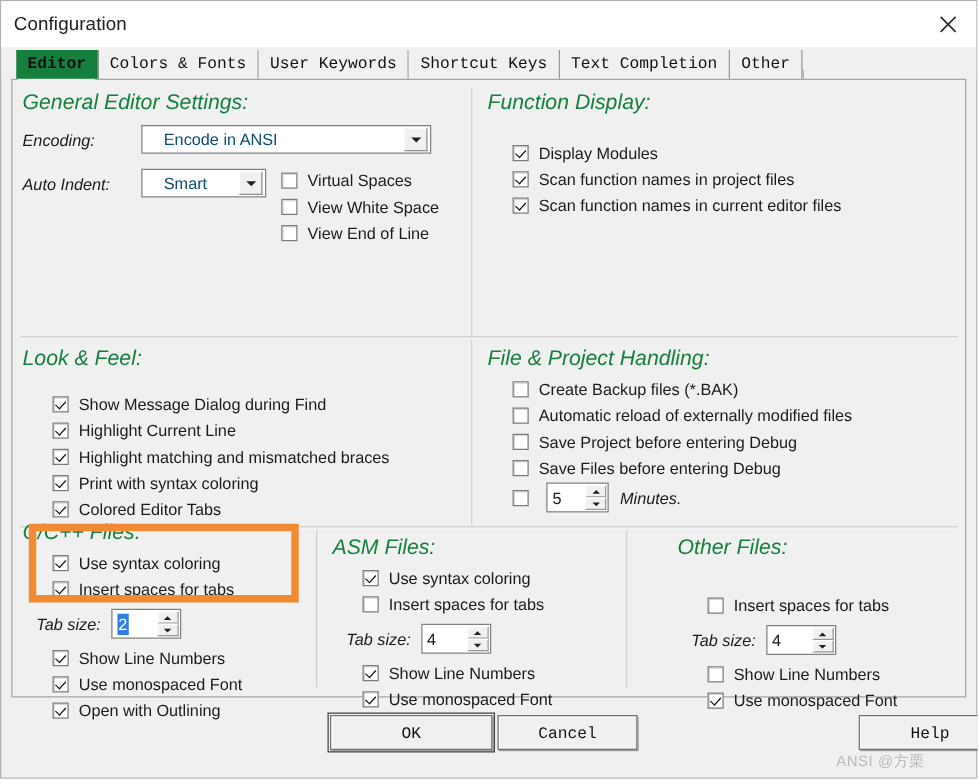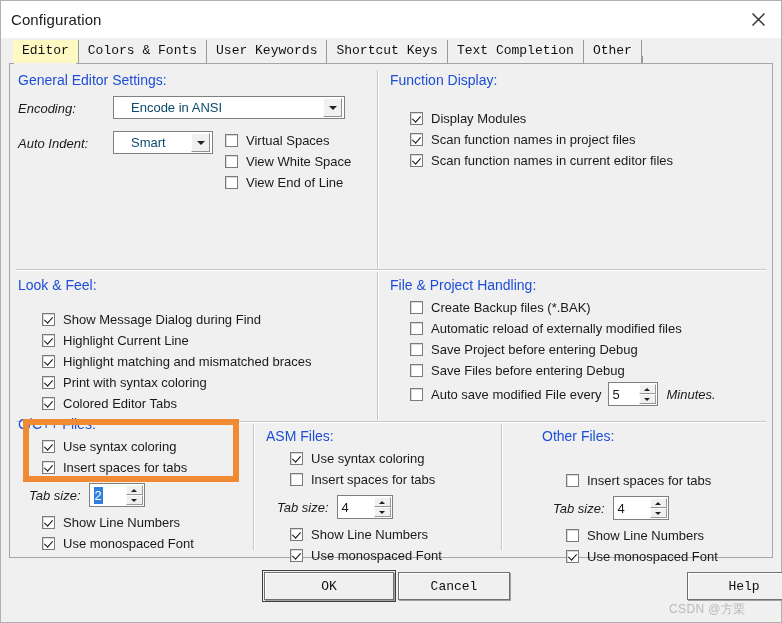--- a/index.html
+++ b/index.html
@@ -62,25 +62,25 @@
     font-size: 13px;
     padding: 3px 9px 4px 9px;
     background: #f0f0f0;
     border-right: 1px solid #9a9a9a;
     color: #101010;
     cursor: pointer;
     line-height: 1.25;
     white-space: nowrap;
   }
   .tab.selected {
-    background: #fef9c3;
+    background: #15803d;
     border-right: 1px solid #9a9a9a;
     position: relative;
     z-index: 3;
-    font-weight: normal;
+    font-weight: bold;
   }
   .tab.spacer {
     border-right: 1px solid #9a9a9a;
     padding: 3px 0 4px 0;
     width: 0;
   }
 
   
   .tabpage {
     position: relative;
@@ -94,22 +94,23 @@
   }
   
   .tab-notch {
     position: absolute;
     top: -1px; left: 4px;
     width: 62px; height: 2px;
     background: #f0f0f0;
   }
 
   .group-title {
-    font-size: 14px;
-    color: #1d4ed8;
+    font-size: 17px;
+    color: #15803d;
+    font-style: italic;
   }
 
   
   .hsep {
     position: absolute;
     left: 6px; right: 6px;
     height: 1px;
     background: #c8c8c8;
     border-bottom: 1px solid #ffffff;
   }
@@ -404,21 +405,20 @@
         <div class="cbrow">
           <span class="cb"></span>
           <span class="cblabel">Save Project before entering Debug</span>
         </div>
         <div class="cbrow">
           <span class="cb"></span>
           <span class="cblabel">Save Files before entering Debug</span>
         </div>
         <div class="cbrow" style="height:26px;">
           <span class="cb"></span>
-          <span class="cblabel">Auto save modified File every</span>
           <span class="spin" style="width:50px; margin-left:6px;">
             <span class="num">5</span>
             <span class="btns">
               <span style="display:flex;align-items:center;justify-content:center;flex:1;background:#f0f0f0;border:1px solid #989898;border-top-color:#fdfdfd;border-left-color:#fdfdfd;box-sizing:border-box;">
                   <i class="arrow-up-sm"></i>
                 </span>
               <span style="display:flex;align-items:center;justify-content:center;flex:1;background:#f0f0f0;border:1px solid #989898;border-top-color:#fdfdfd;border-left-color:#fdfdfd;box-sizing:border-box;">
                   <i class="arrow-dn-sm"></i>
                 </span>
             </span>
@@ -456,20 +456,24 @@
           </span>
         </div>
         <div class="cbrow">
           <span class="cb checked"></span>
           <span class="cblabel">Show Line Numbers</span>
         </div>
         <div class="cbrow">
           <span class="cb checked"></span>
           <span class="cblabel">Use monospaced Font</span>
         </div>
+        <div class="cbrow">
+          <span class="cb checked"></span>
+          <span class="cblabel">Open with Outlining</span>
+        </div>
       </div>
     </div>
 
     <div class="sec" style="left:256px; top:364px; width:230px;">
       <div class="group-title">ASM Files:</div>
       <div style="margin-top:4px; margin-left:24px;">
         <div class="cbrow">
           <span class="cb checked"></span>
           <span class="cblabel">Use syntax coloring</span>
         </div>
@@ -535,17 +539,17 @@
     </div>
 
   </div>
 
   <div class="btnbar">
     <div class="btn default" style="left:263px; top:10px; width:130px; height:28px;">OK</div>
     <div class="btn" style="left:397px; top:10px; width:112px; height:28px;">Cancel</div>
     <div class="btn" style="left:657px; top:10px; width:114px; height:28px;margin-left:29px;">Help</div>
   </div>
 
-  <div class="watermark" style="left:668px; top:600px;">CSDN @方栗</div>
+  <div class="watermark" style="left:668px; top:600px;">ANSI @方栗</div>
 
   <div class="highlight-box" style="left:22px; top:418px; width:216px; height:63px;"></div>
 
 </div>
 
 </body></html>

